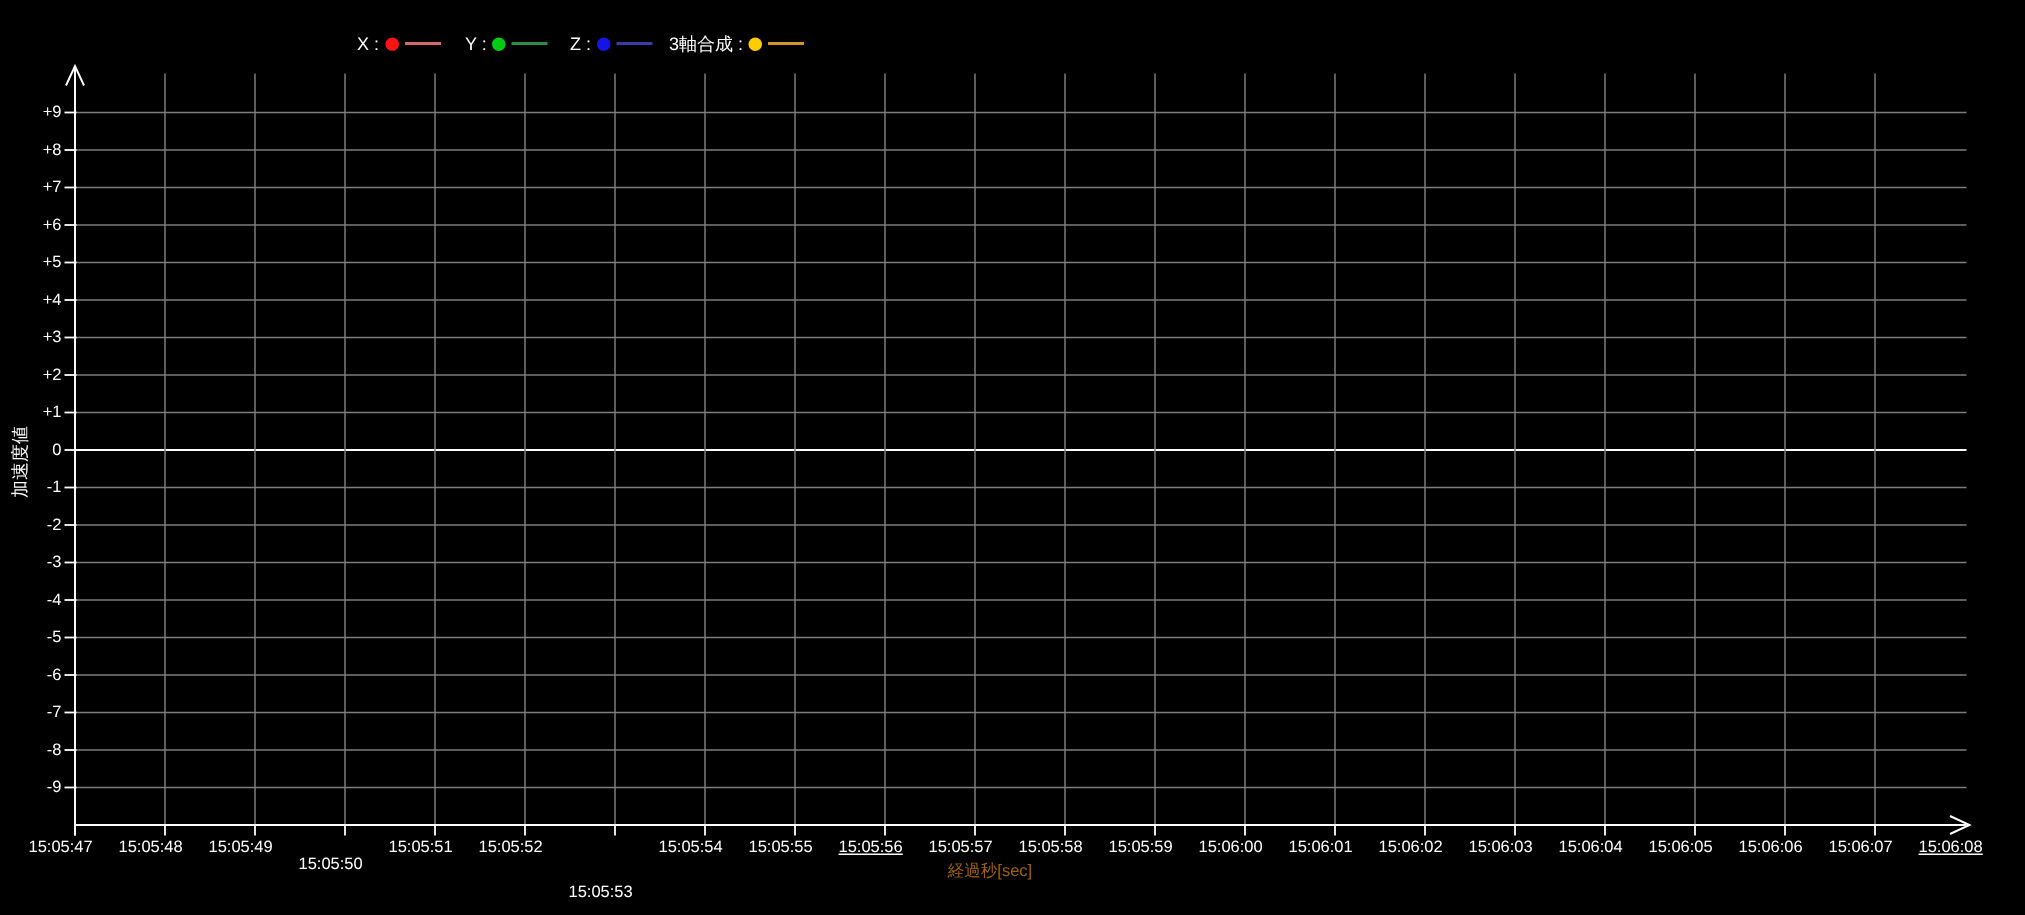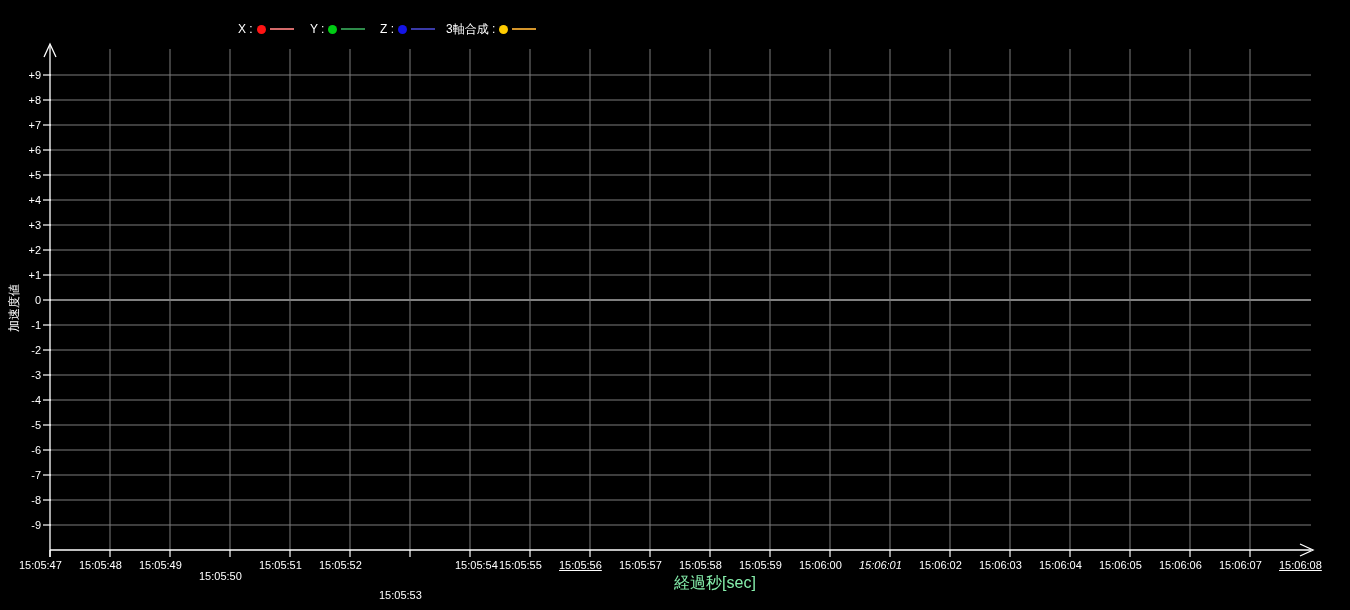--- a/index.html
+++ b/index.html
@@ -22,22 +22,22 @@
     font-size:12px;line-height:14px;color:#ffffff;white-space:nowrap;
   }
   .legend-dot{width:9px;height:9px;border-radius:50%;display:inline-block;flex:0 0 auto;}
   .legend-line{width:24px;height:2px;display:inline-block;flex:0 0 auto;}
   .axis-title-y{
     position:absolute;left:14px;top:308px;
     transform:translate(-50%,-50%) rotate(-90deg);
     font-size:12px;white-space:nowrap;color:#ffffff;
   }
   .axis-title-x{
-    position:absolute;left:715px;top:573px;transform:translateX(-50%);
-    font-size:16px;white-space:nowrap;color:#86efac;
+    position:absolute;left:660px;top:573px;transform:translateX(-50%);
+    font-size:11px;white-space:nowrap;color:#a16207;
   }
 </style>
 </head>
 <body>
 
 <div class="stage">
 
   <svg id="chart-svg" width="1350" height="610">
       <line x1="50" y1="75" x2="1311" y2="75" stroke="#7d7d7d" stroke-width="1"></line>
       <line x1="43" y1="75" x2="51" y2="75" stroke="#ffffff" stroke-width="1.2"></line>
@@ -144,28 +144,28 @@
       <div class="ytick" style="top: 469px;">-7</div>
       <div class="ytick" style="top: 494px;">-8</div>
       <div class="ytick" style="top: 519px;">-9</div>
       <div class="xtick" style="left: 19px; top: 559px;">15:05:47</div>
       <div class="xtick" style="left: 79px; top: 559px;">15:05:48</div>
       <div class="xtick" style="left: 139px; top: 559px;">15:05:49</div>
       <div class="xtick" style="left: 199px; top: 559px; margin-top: 11px;">15:05:50</div>
       <div class="xtick" style="left: 259px; top: 559px;">15:05:51</div>
       <div class="xtick" style="left: 319px; top: 559px;">15:05:52</div>
       <div class="xtick" style="left: 379px; top: 589px;">15:05:53</div>
-      <div class="xtick" style="left: 455px; top: 559px;">15:05:54</div>
+      <div class="xtick" style="left: 439px; top: 559px;">15:05:54</div>
       <div class="xtick" style="left: 499px; top: 559px;">15:05:55</div>
       <div class="xtick" style="left: 559px; top: 559px; text-decoration: underline;">15:05:56</div>
       <div class="xtick" style="left: 619px; top: 559px;">15:05:57</div>
       <div class="xtick" style="left: 679px; top: 559px;">15:05:58</div>
       <div class="xtick" style="left: 739px; top: 559px;">15:05:59</div>
       <div class="xtick" style="left: 799px; top: 559px;">15:06:00</div>
-      <div class="xtick" style="left: 859px; top: 559px; font-style: italic;">15:06:01</div>
+      <div class="xtick" style="left: 859px; top: 559px;">15:06:01</div>
       <div class="xtick" style="left: 919px; top: 559px;">15:06:02</div>
       <div class="xtick" style="left: 979px; top: 559px;">15:06:03</div>
       <div class="xtick" style="left: 1039px; top: 559px;">15:06:04</div>
       <div class="xtick" style="left: 1099px; top: 559px;">15:06:05</div>
       <div class="xtick" style="left: 1159px; top: 559px;">15:06:06</div>
       <div class="xtick" style="left: 1219px; top: 559px;">15:06:07</div>
       <div class="xtick" style="left: 1279px; top: 559px; text-decoration: underline;">15:06:08</div>
     </div>
 
   <div class="legend">

